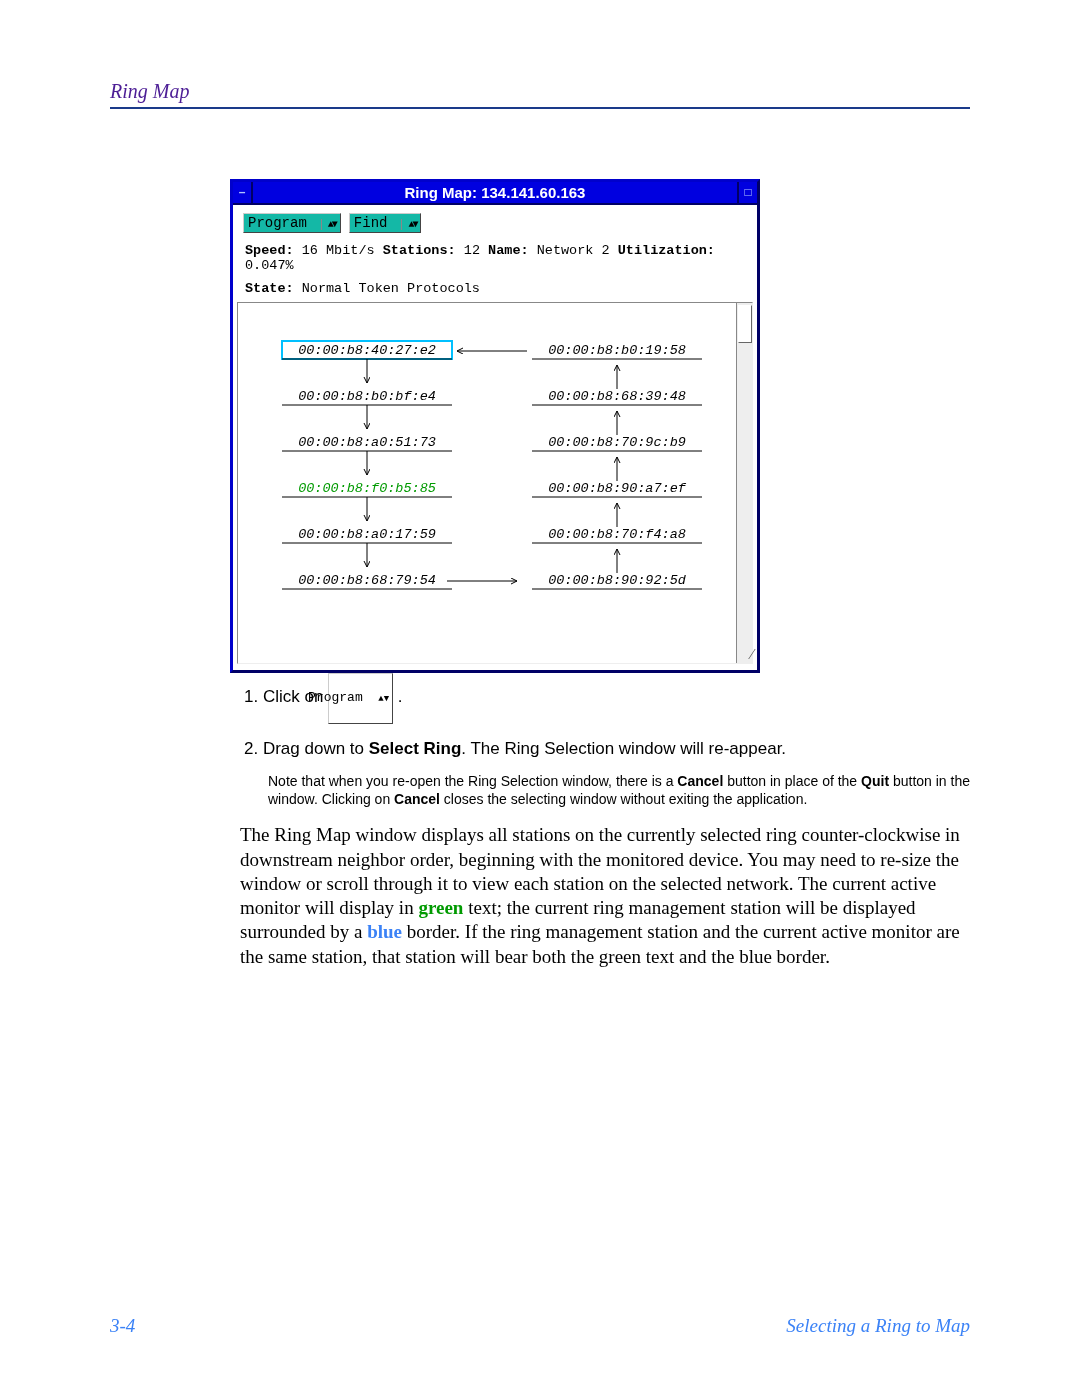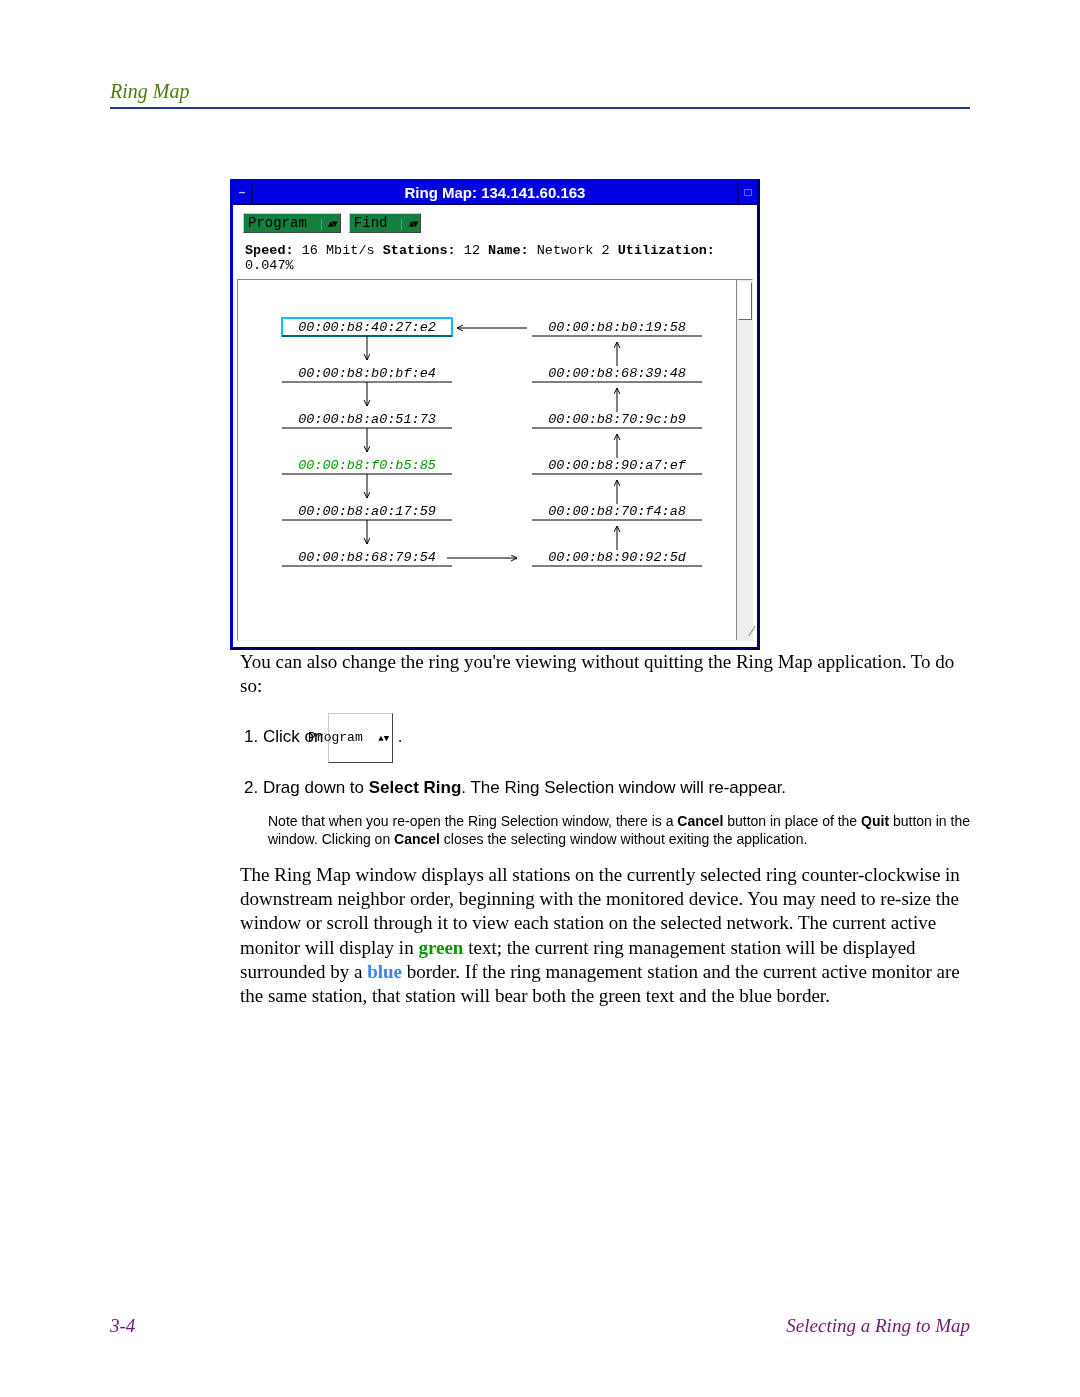--- a/index.html
+++ b/index.html
@@ -11,21 +11,21 @@
   }
   .page {
     width: 1080px;
     height: 1397px;
     position: relative;
     box-sizing: border-box;
     padding: 80px 110px 60px 110px;
   }
   .header-sec {
     font-style: italic;
-    color: #4d7c0f;
+    color: #4c1d95;
     font-size: 20px;
     padding-bottom: 4px;
     border-bottom: 2px solid #1a3a8a;
     margin-bottom: 70px;
   }
   .figure-wrap {
     margin-left: 120px;
     width: 530px;
   }
   .win {
@@ -64,21 +64,21 @@
   }
   .menubtn {
     display: inline-block;
     font-family: "Courier New", monospace;
     font-size: 14px;
     padding: 1px 4px;
     border-top: 1px solid #ccc;
     border-left: 1px solid #ccc;
     border-right: 1px solid #444;
     border-bottom: 1px solid #444;
-    background: #15803d;
+    background: #14b8a6;
     margin-right: 4px;
   }
   .menubtn .arrow {
     display: inline-block;
     border-left: 1px solid #888;
     padding-left: 6px;
     margin-left: 14px;
     font-size: 10px;
     letter-spacing: -2px;
   }
@@ -174,21 +174,21 @@
   .green { color: #009a00; font-weight: bold; margin-top: 8px; }
   .blue  { color: #3b82f6; font-weight: bold; text-align: right; }
   .footer {
     position: absolute;
     bottom: 60px;
     left: 110px;
     right: 110px;
     display: flex;
     justify-content: space-between;
     font-style: italic;
-    color: #701a75;
+    color: #3b82f6;
     font-size: 19px;
   }
 </style>
 </head>
 <body>
 
 <div class="page">
 
   <div class="header-sec">Ring Map</div>
 
@@ -206,20 +206,23 @@
         <span class="menubtn">
           <span>Find</span><span class="arrow">▲▼</span>
         </span>
       </div>
       <div class="infobar">
         <b>Speed:</b> <span>16 Mbit/s</span>
         <b>Stations:</b> <span>12</span>
         <b>Name:</b> <span>Network 2</span>
         <b>Utilization:</b> <span>0.047%</span>
       </div>
+      <div class="statebar">
+        <b>State:</b> <span>Normal Token Protocols</span>
+      </div>
       <div class="canvas-frame">
         <svg class="ring-svg" viewBox="0 0 490 360">
           <defs>
             <marker id="ah" markerWidth="8" markerHeight="8" refX="6" refY="3" orient="auto">
               <path d="M0,0 L6,3 L0,6" fill="none" stroke="#000" stroke-width="1"></path>
             </marker>
           </defs>
 
           <line x1="285" y1="48" x2="215" y2="48" stroke="#000" marker-end="url(#ah)"></line>
 
@@ -288,21 +291,20 @@
         </svg>
         <div class="vtrack">
           <div class="vthumb"></div>
           <div class="resize-grip">⁄</div>
         </div>
       </div>
     </div>
   </div>
 
   <div class="body-text">
-    <p>You can also change the ring you're viewing without quitting the Ring Map application. To do so:</p>
 
     <p class="step">
       <span>1.   Click on </span><span class="inline-btn"><span>Program</span>&nbsp;&nbsp;<span style="font-size:9px;">▲▼</span></span><span> .</span>
     </p>
 
     <p class="step">
       <span>2.   Drag down to </span><b>Select Ring</b><span>. The Ring Selection window will re-appear.</span>
     </p>
 
     <p class="substep">

